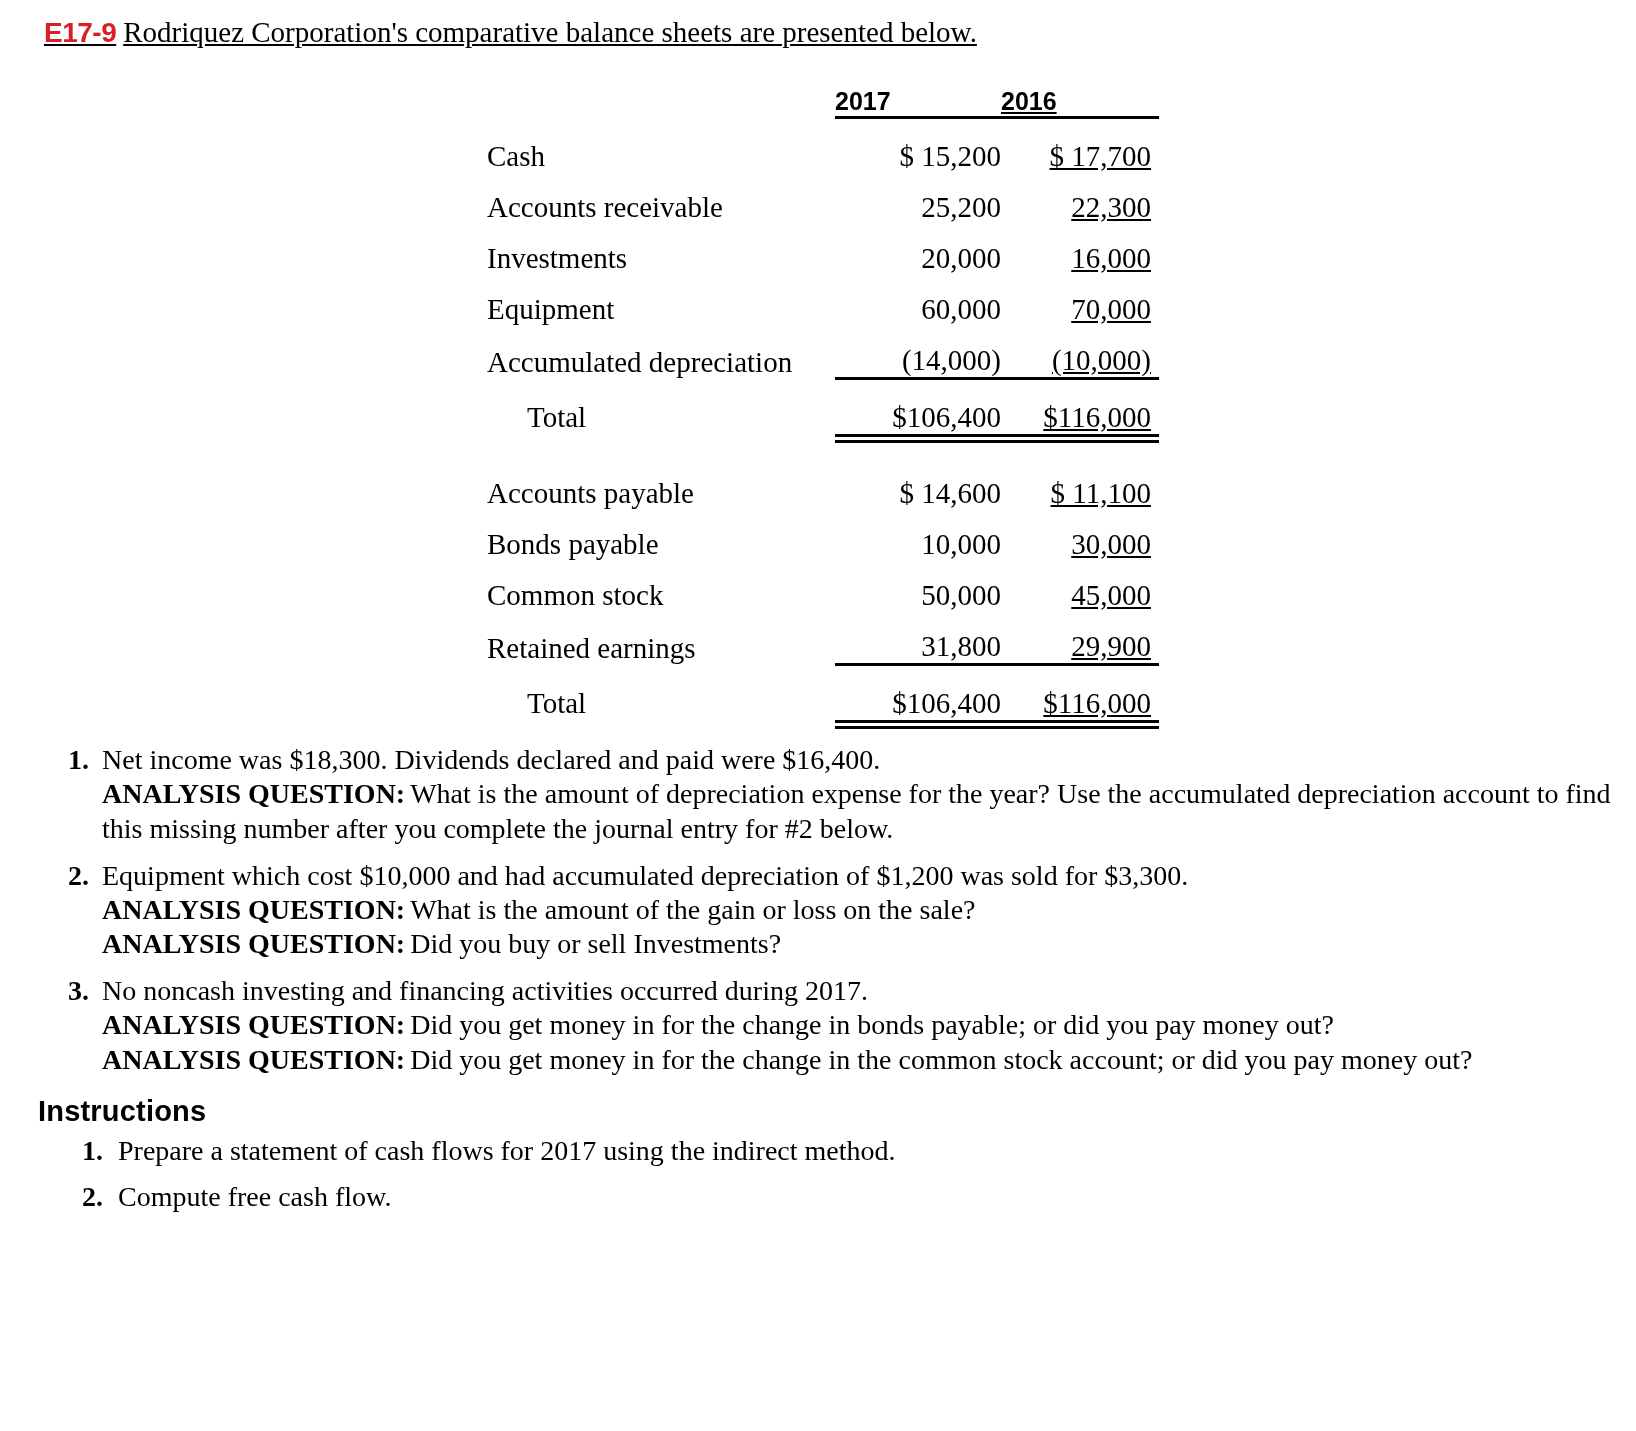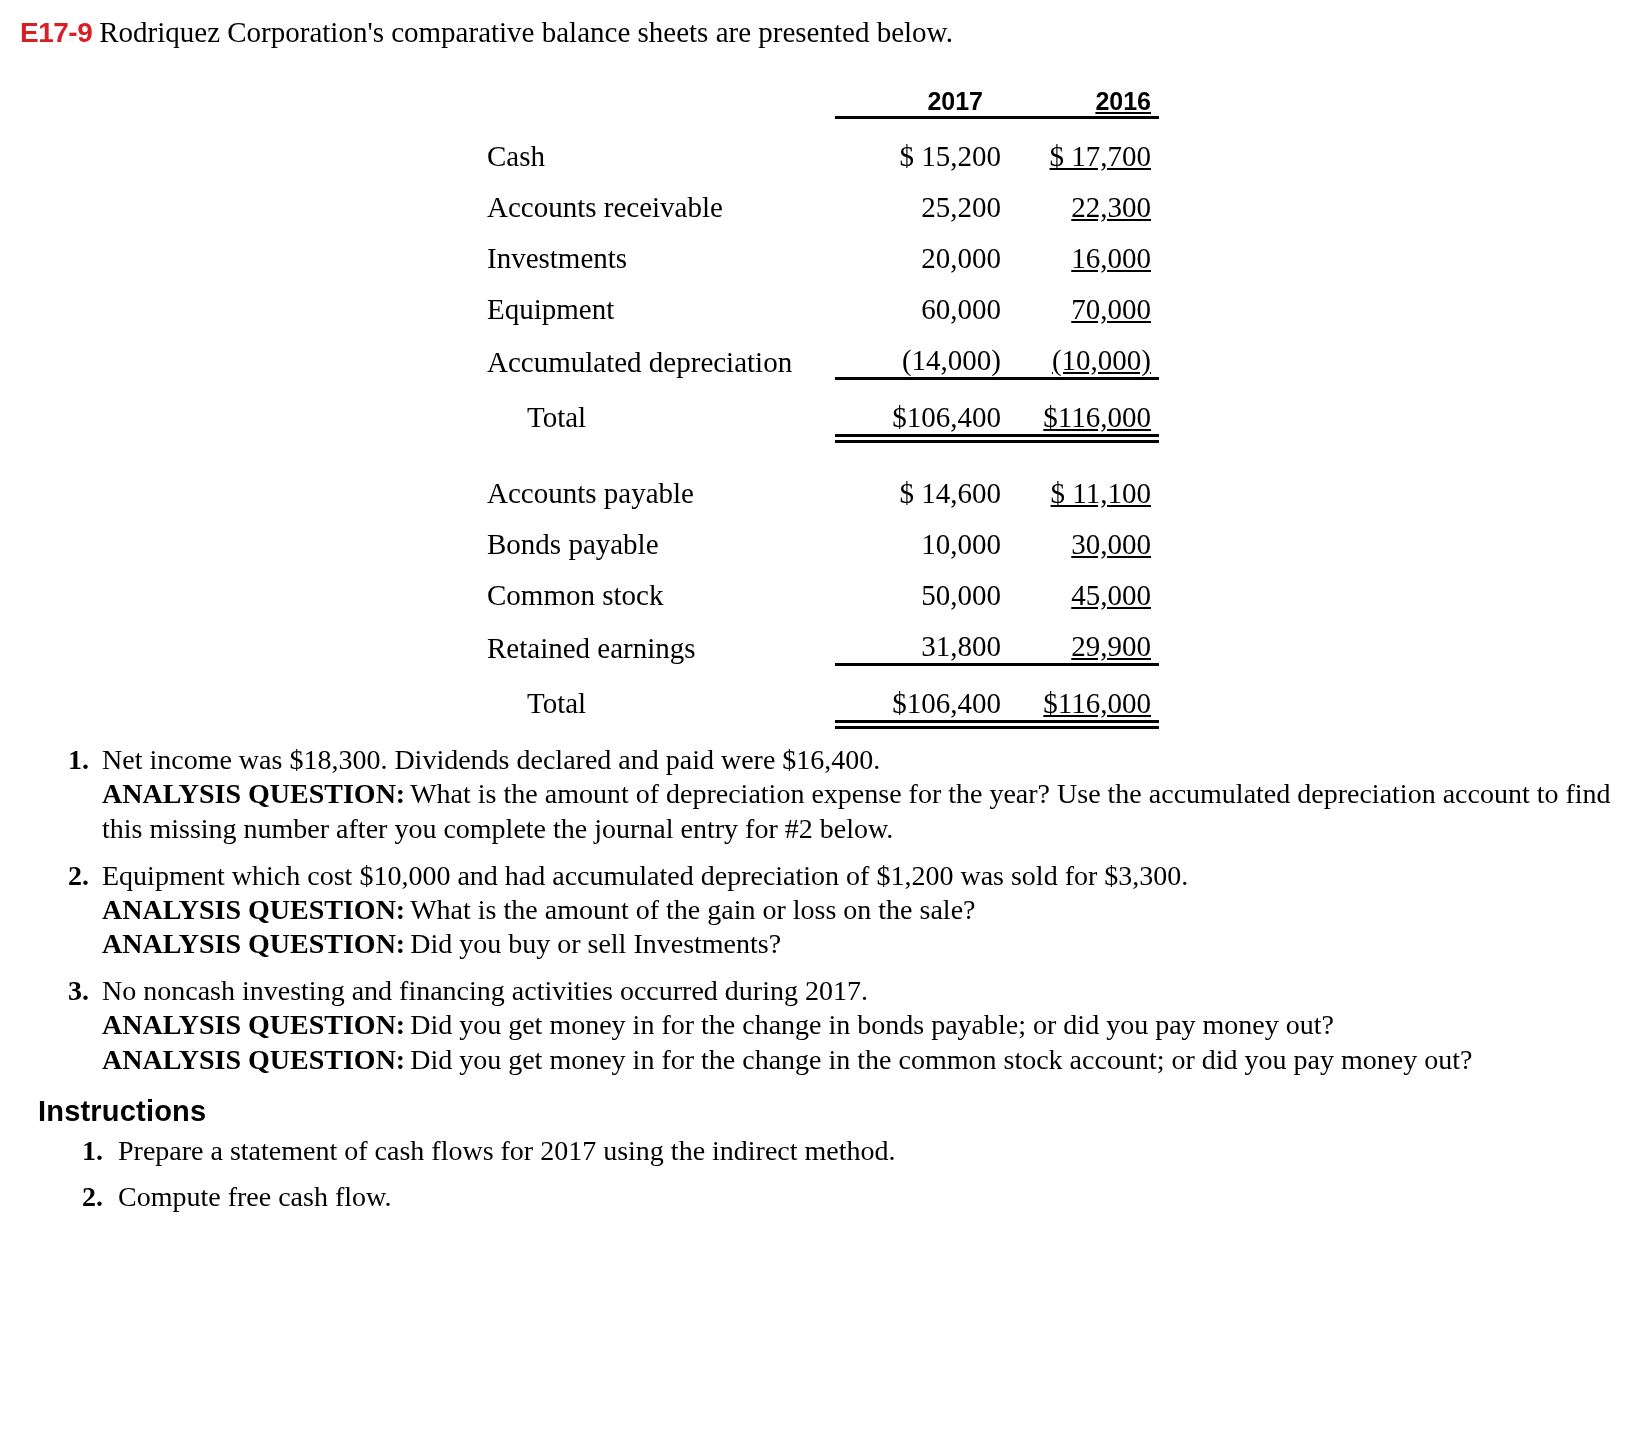--- a/index.html
+++ b/index.html
@@ -17,24 +17,25 @@
   .page {
     position: relative;
     width: 1636px;
     height: 1431px;
     box-sizing: border-box;
     padding: 0;
   }
 
   
   .intro {
-    padding: 14px 0 0 20px;
+    padding: 14px 0 0 44px;
     font-size: 29px;
     line-height: 1.25;
     white-space: nowrap;
+    text-decoration: underline;
   }
   .exercise-code {
     font-family: "Liberation Sans", "DejaVu Sans", sans-serif;
     font-weight: bold;
     font-size: 28px;
     letter-spacing: -0.5px;
     margin-right: 7px;
   }
 
   
@@ -75,21 +76,21 @@
     height: 51px;
   }
   td.num.c2 { width: 150px; padding-right: 8px; text-decoration: underline; }
 
   
   tr.head td {
     height: 44px;
     font-family: "Liberation Sans", "DejaVu Sans", sans-serif;
     font-weight: bold;
     font-size: 25px;
-    text-align: right;
+    text-align: left;
     padding-right: 18px;
     vertical-align: bottom;
   }
   tr.head td.label { text-align: left; }
 
   
   .rule-top td.num { border-top: 3px solid #000; padding-top: 3px; }
   .rule-single td.num { border-top: 3px solid #000; padding-top: 3px; }
   .dbl-line {
     height: 9px;

